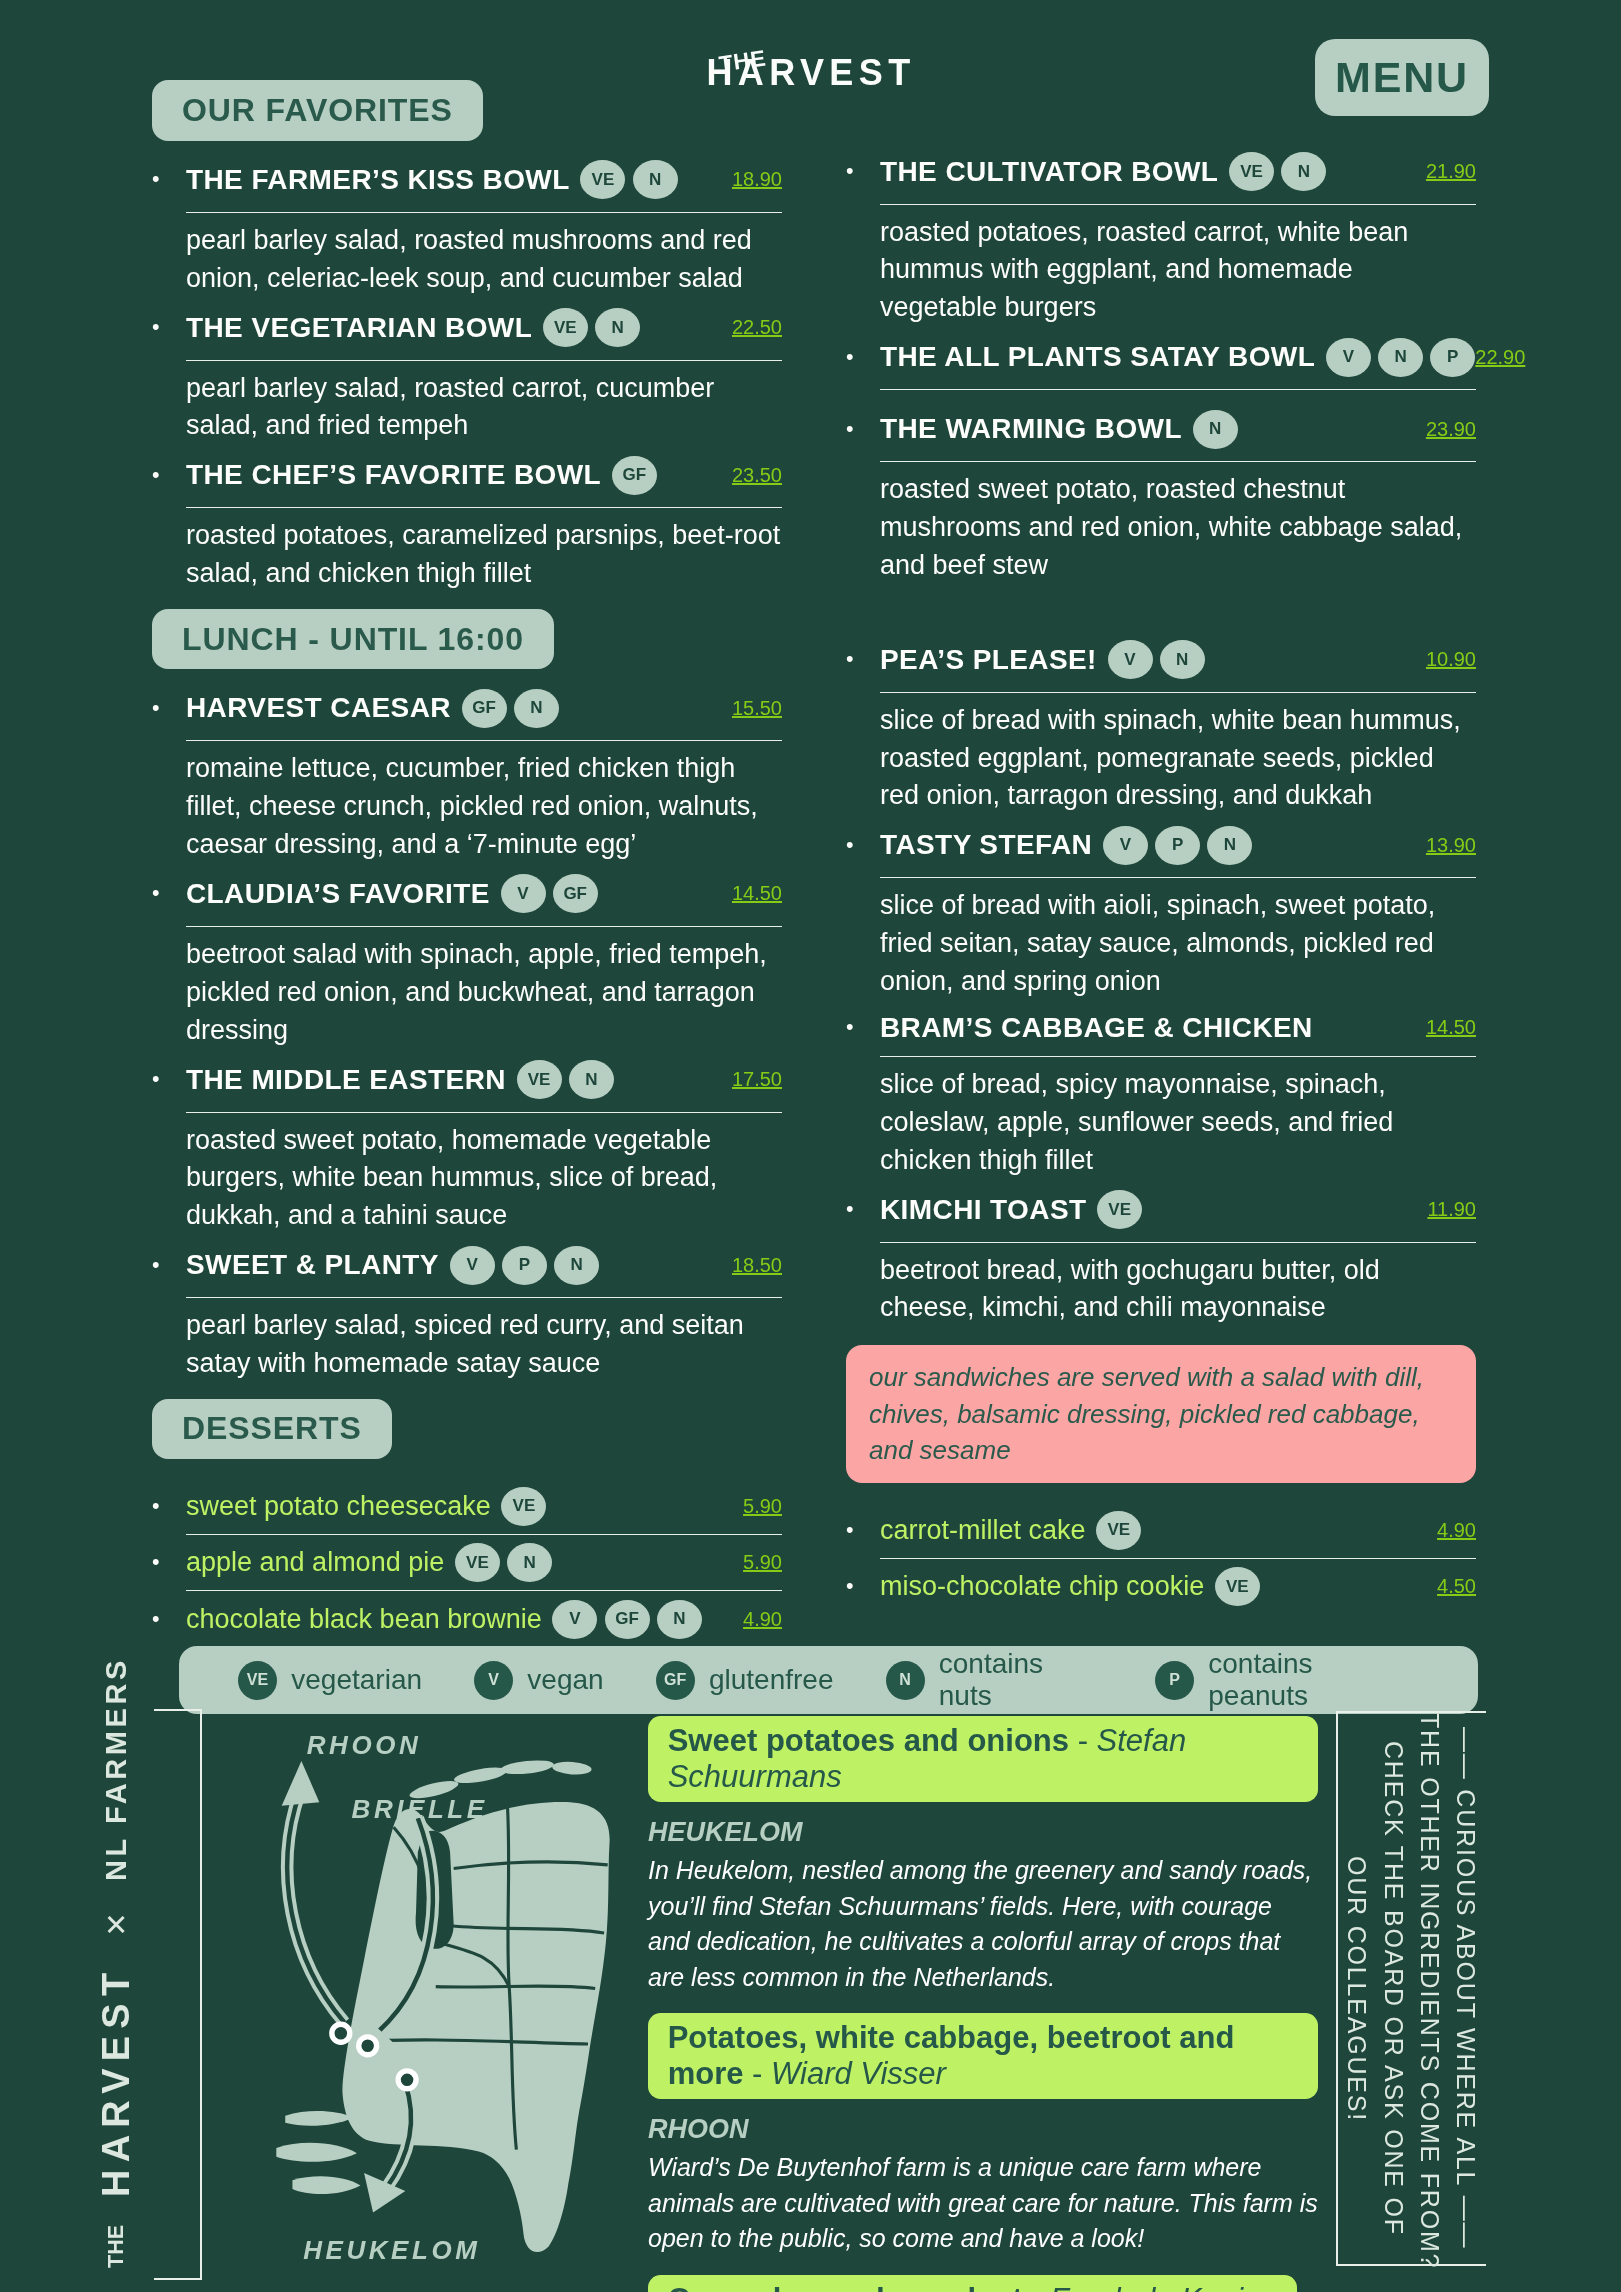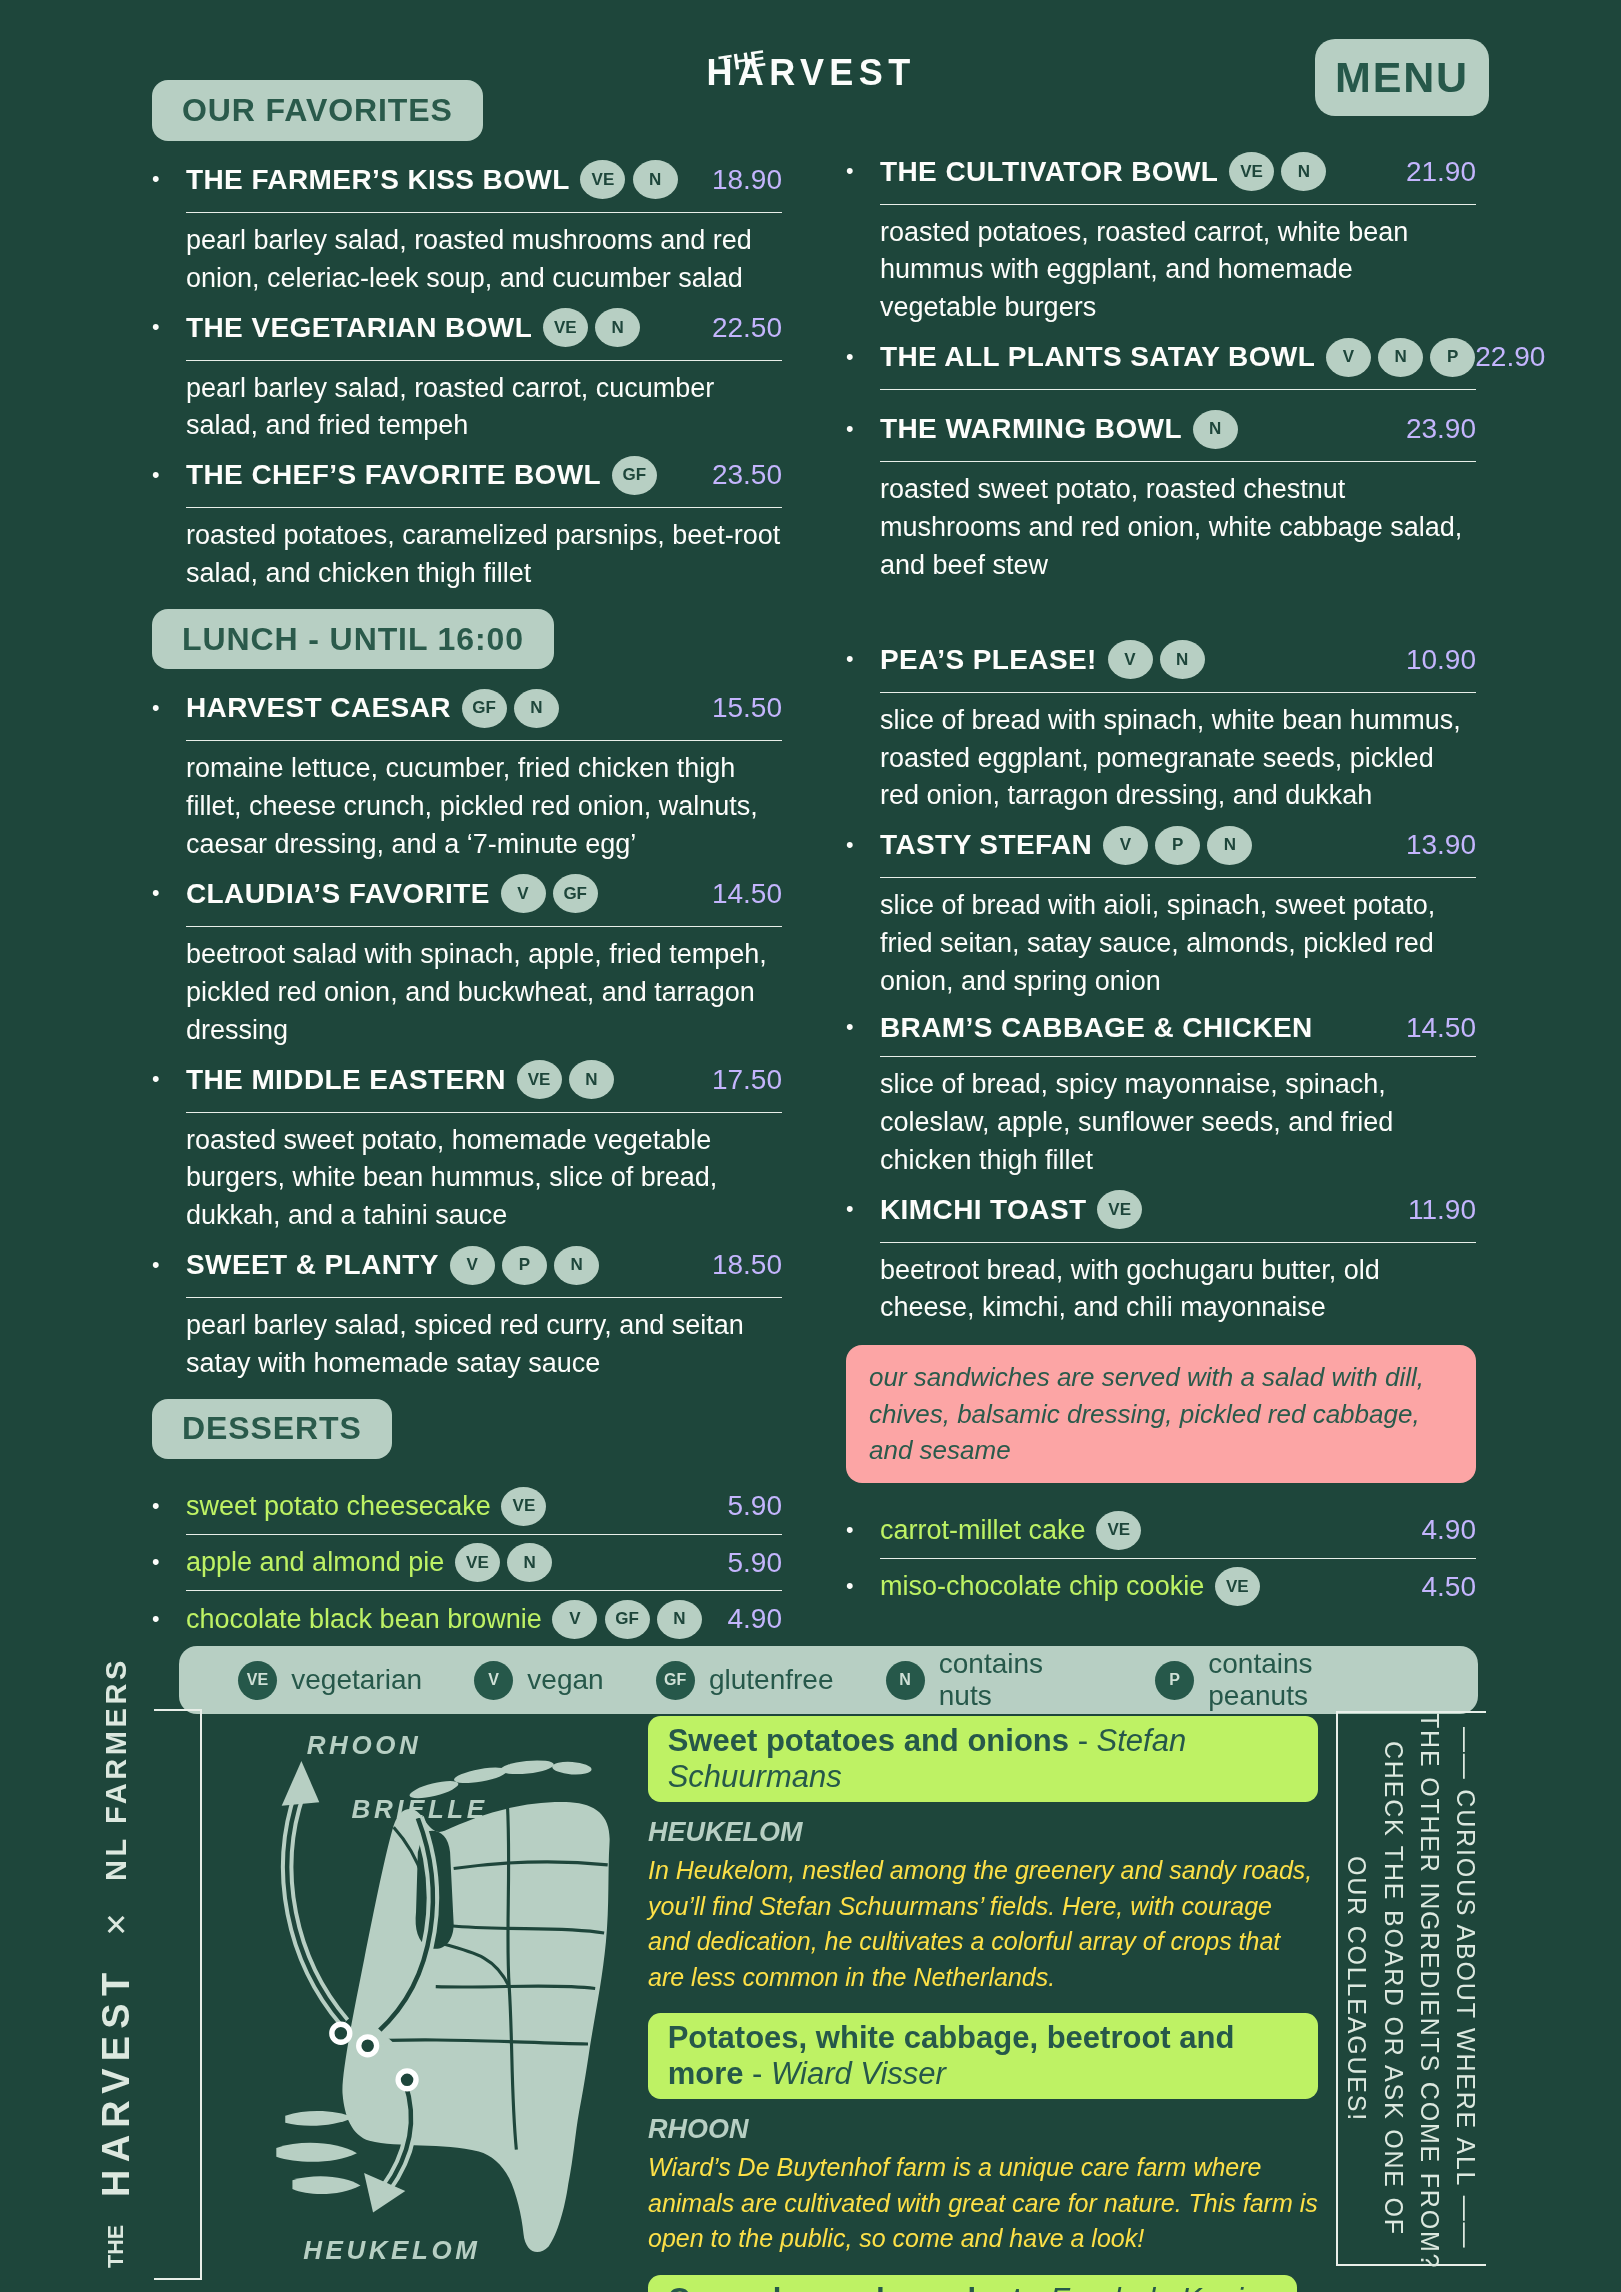--- a/index.html
+++ b/index.html
@@ -21,21 +21,21 @@
   .section-pill{align-self:flex-start;background:#b7cfc3;color:#2a5a4b;font-weight:700;
                 font-size:32px;letter-spacing:0.9px;padding:11.6px 30px;border-radius:16px;
                 margin:5.4px 0 19.7px;}
   .item{margin-bottom:10.7px;}
   .item-head{display:flex;align-items:center;}
   .bullet{width:34px;color:#fdfdfb;font-size:21.5px;flex:none;}
   .item-name{font-weight:700;color:#fdfdfb;font-size:28px;letter-spacing:0.4px;white-space:nowrap;text-align:center;}
   .badges{display:flex;gap:7.2px;margin-left:10.7px;}
   .badge{min-width:36px;height:39px;padding:0 4.5px;border-radius:50%;background:#b7cfc3;color:#1e463b;
          font-weight:700;font-size:17px;display:flex;align-items:center;justify-content:center;}
-  .price{margin-left:auto;color:#c4b5fd;font-size:28px;}
+  .price{margin-left:auto;color:#84cc16;font-size:20px;text-decoration:underline;}
   .rule{border-bottom:1.8px solid #e9efe9;margin:12.5px 0 9px 34px;}
   .desc{margin-left:34px;color:#fdfdfb;font-size:27px;line-height:1.4;}
   .note{background:#fca5a5;border-radius:16px;padding:14.3px 23px;color:#2a5a4b;font-style:italic;
         font-size:26px;line-height:1.4;margin:7.2px 0 19.7px;}
   .d-row{display:flex;align-items:center;min-height:41px;padding:7.2px 0;}
   .d-sep{border-bottom:1.8px solid #e9efe9;margin-left:34px;}
   .d-name{color:#bef264;font-size:27px;}
 
   
   .legend{position:absolute;left:179px;top:1646px;width:1299px;height:68px;background:#b7cfc3;
@@ -57,21 +57,21 @@
   .lb-partner{font-size:29px;font-weight:700;letter-spacing:3.6px;margin:9px 0;display:inline-block;}
 
   .map{position:absolute;left:210px;top:1718px;width:430px;height:575px;}
 
   .farmers{position:absolute;left:648px;top:1716px;width:670px;}
   .f-pill{display:inline-block;background:#bef264;border-radius:12.5px;padding:7.2px 19.7px;font-size:31px;
           color:#26584a;margin-bottom:12.5px;}
   .f-pill b{font-weight:700;font-style:normal;}
   .f-pill i{font-style:italic;}
   .f-place{font-size:27px;font-weight:700;font-style:italic;color:#b7cfc3;margin:1.8px 0 5.4px;}
-  .f-text{font-size:25px;font-style:italic;color:#fde047;line-height:1.42;margin-bottom:18px;}
+  .f-text{font-size:25px;font-style:italic;color:#ffffff;line-height:1.42;margin-bottom:18px;}
 
   .right-banner{position:absolute;left:1336px;top:1711px;width:150px;height:555px;box-sizing:border-box;
                 border:2.7px solid #e9efe9;border-right:none;}
   .rb-text{position:absolute;top:0;right:1.8px;height:100%;writing-mode:vertical-rl;text-align:center;
            font-size:25px;letter-spacing:1.8px;line-height:1.45;color:#dce8df;}
   .rb-line{white-space:nowrap;}
   .rb-line:first-child::before{content:"—— ";}
   .rb-line:first-child::after{content:" ——";}
 </style>
 </head>

